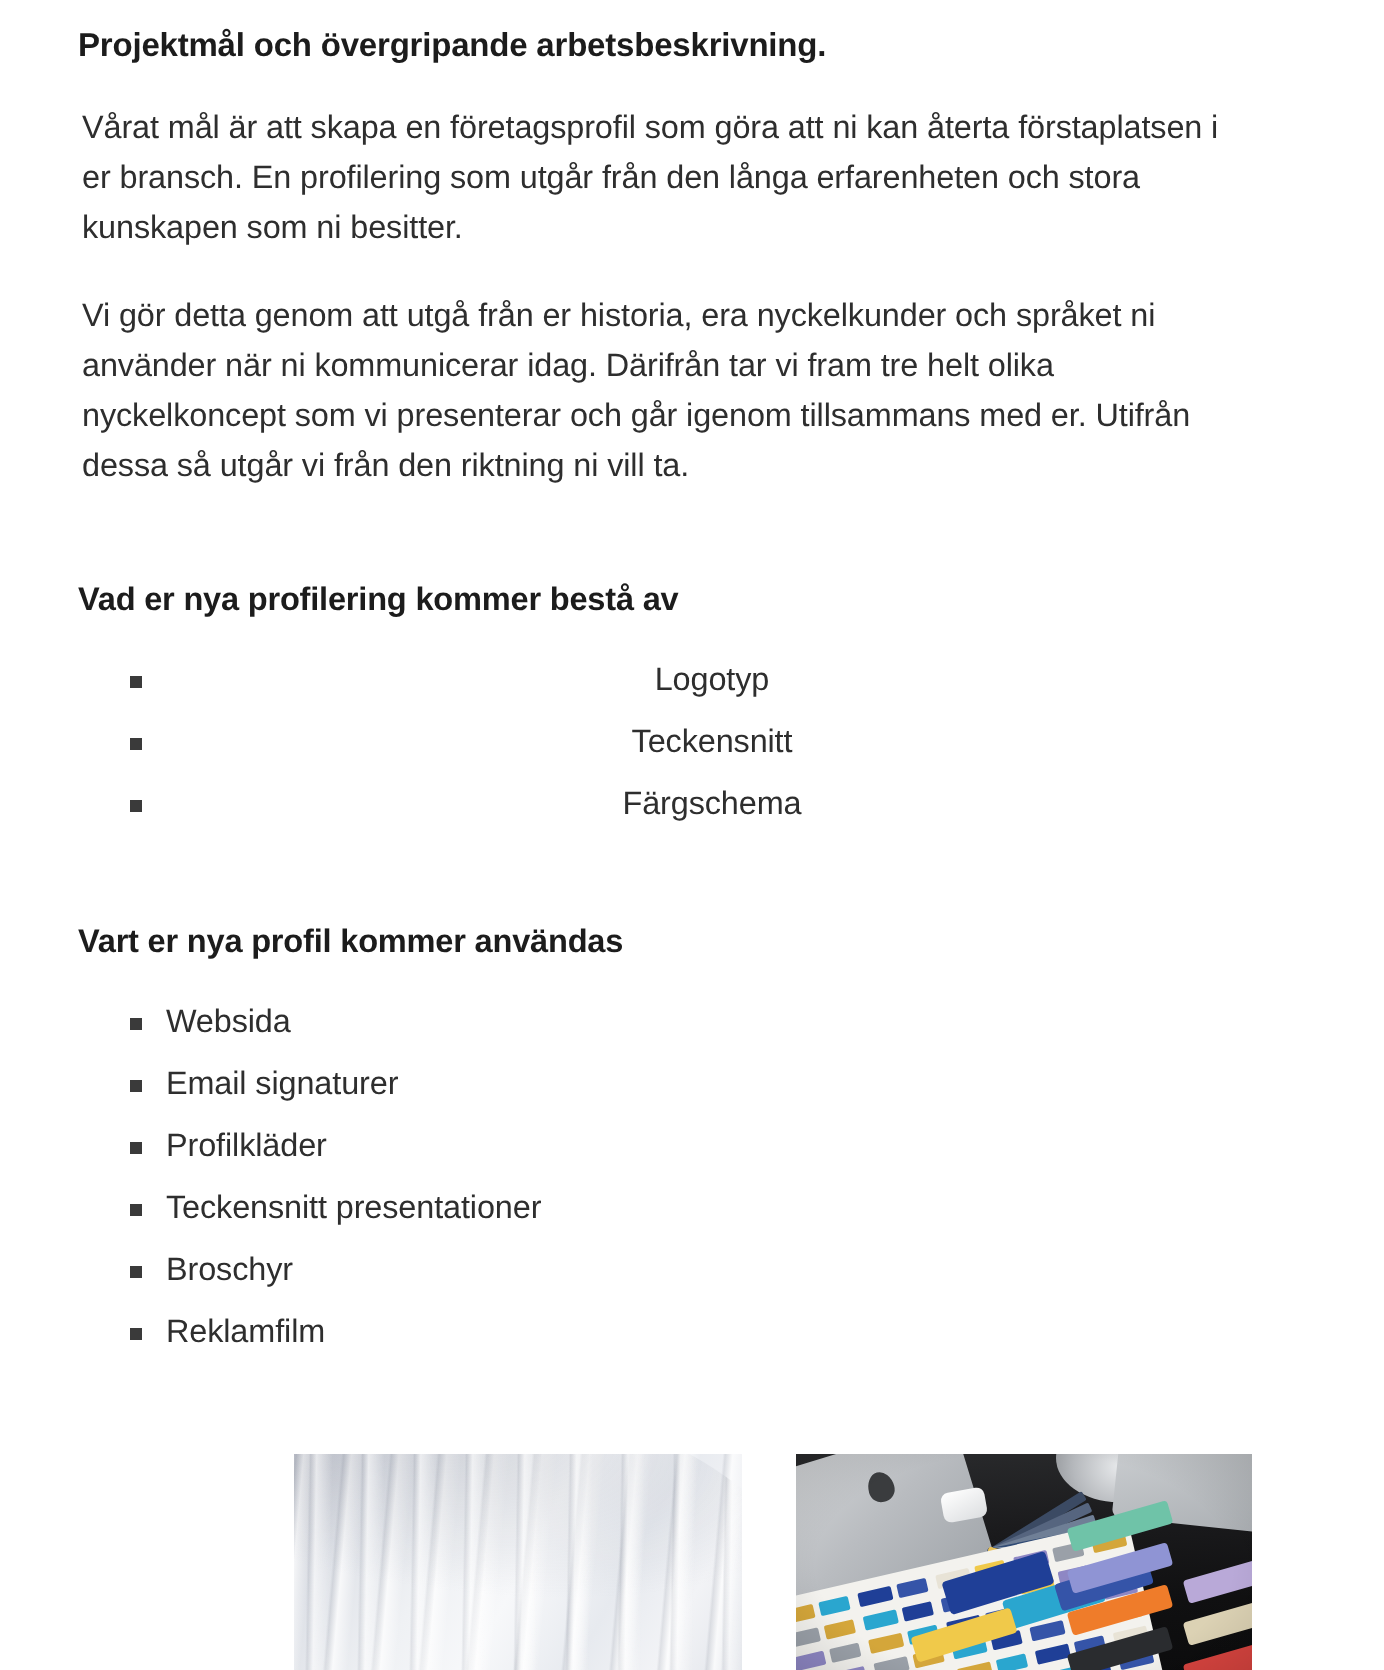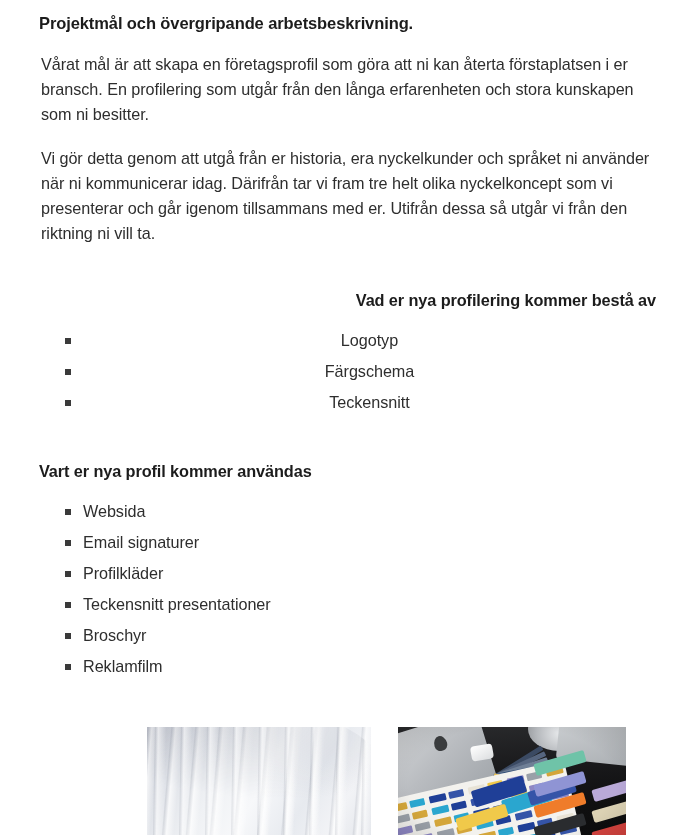--- a/index.html
+++ b/index.html
@@ -14,21 +14,21 @@
     overflow: hidden;
     font-family: "Liberation Sans", "DejaVu Sans", sans-serif;
     color: #2b2b2b;
     -webkit-font-smoothing: antialiased;
   }
   .page {
     position: relative;
     width: 692px;
     height: 835px;
     box-sizing: border-box;
-    padding: 0 36px 0 39px;
+    padding: 0 63px 0 39px;
     border-radius: 17px;
   }
 
   
   .doc-title {
     margin: 0;
     padding-top: 12px;
     font-size: 16.5px;
     line-height: 22px;
     font-weight: 700;
@@ -45,21 +45,21 @@
     letter-spacing: -0.05px;
   }
   .section-head {
     margin: 0;
     font-size: 16.3px;
     line-height: 22px;
     font-weight: 700;
     color: #1c1c1c;
     letter-spacing: -0.1px;
   }
-  .sect-1 { padding-top: 41px; text-align: right; }
+  .sect-1 { padding-top: 41px; }
   .sect-2 { padding-top: 47px; }
 
   ul.bullets {
     list-style: none;
     margin: 0;
     padding: 0;
   }
   ul.bullets.first { padding-top: 19px; text-align: center; }
   ul.bullets.second { padding-top: 19px; }
 
@@ -244,25 +244,25 @@
 
   <h2 class="section-head sect-1">Vad er nya profilering kommer bestå av</h2>
 
   <ul class="bullets first">
     <li>
       <span class="bullet-sq"></span>
       <span>Logotyp</span>
     </li>
     <li>
       <span class="bullet-sq"></span>
+      <span>Teckensnitt</span>
+    </li>
+    <li>
+      <span class="bullet-sq"></span>
       <span>Färgschema</span>
-    </li>
-    <li>
-      <span class="bullet-sq"></span>
-      <span>Teckensnitt</span>
     </li>
   </ul>
 
   <h2 class="section-head sect-2">Vart er nya profil kommer användas</h2>
 
   <ul class="bullets second">
     <li>
       <span class="bullet-sq"></span>
       <span>Websida</span>
     </li>

